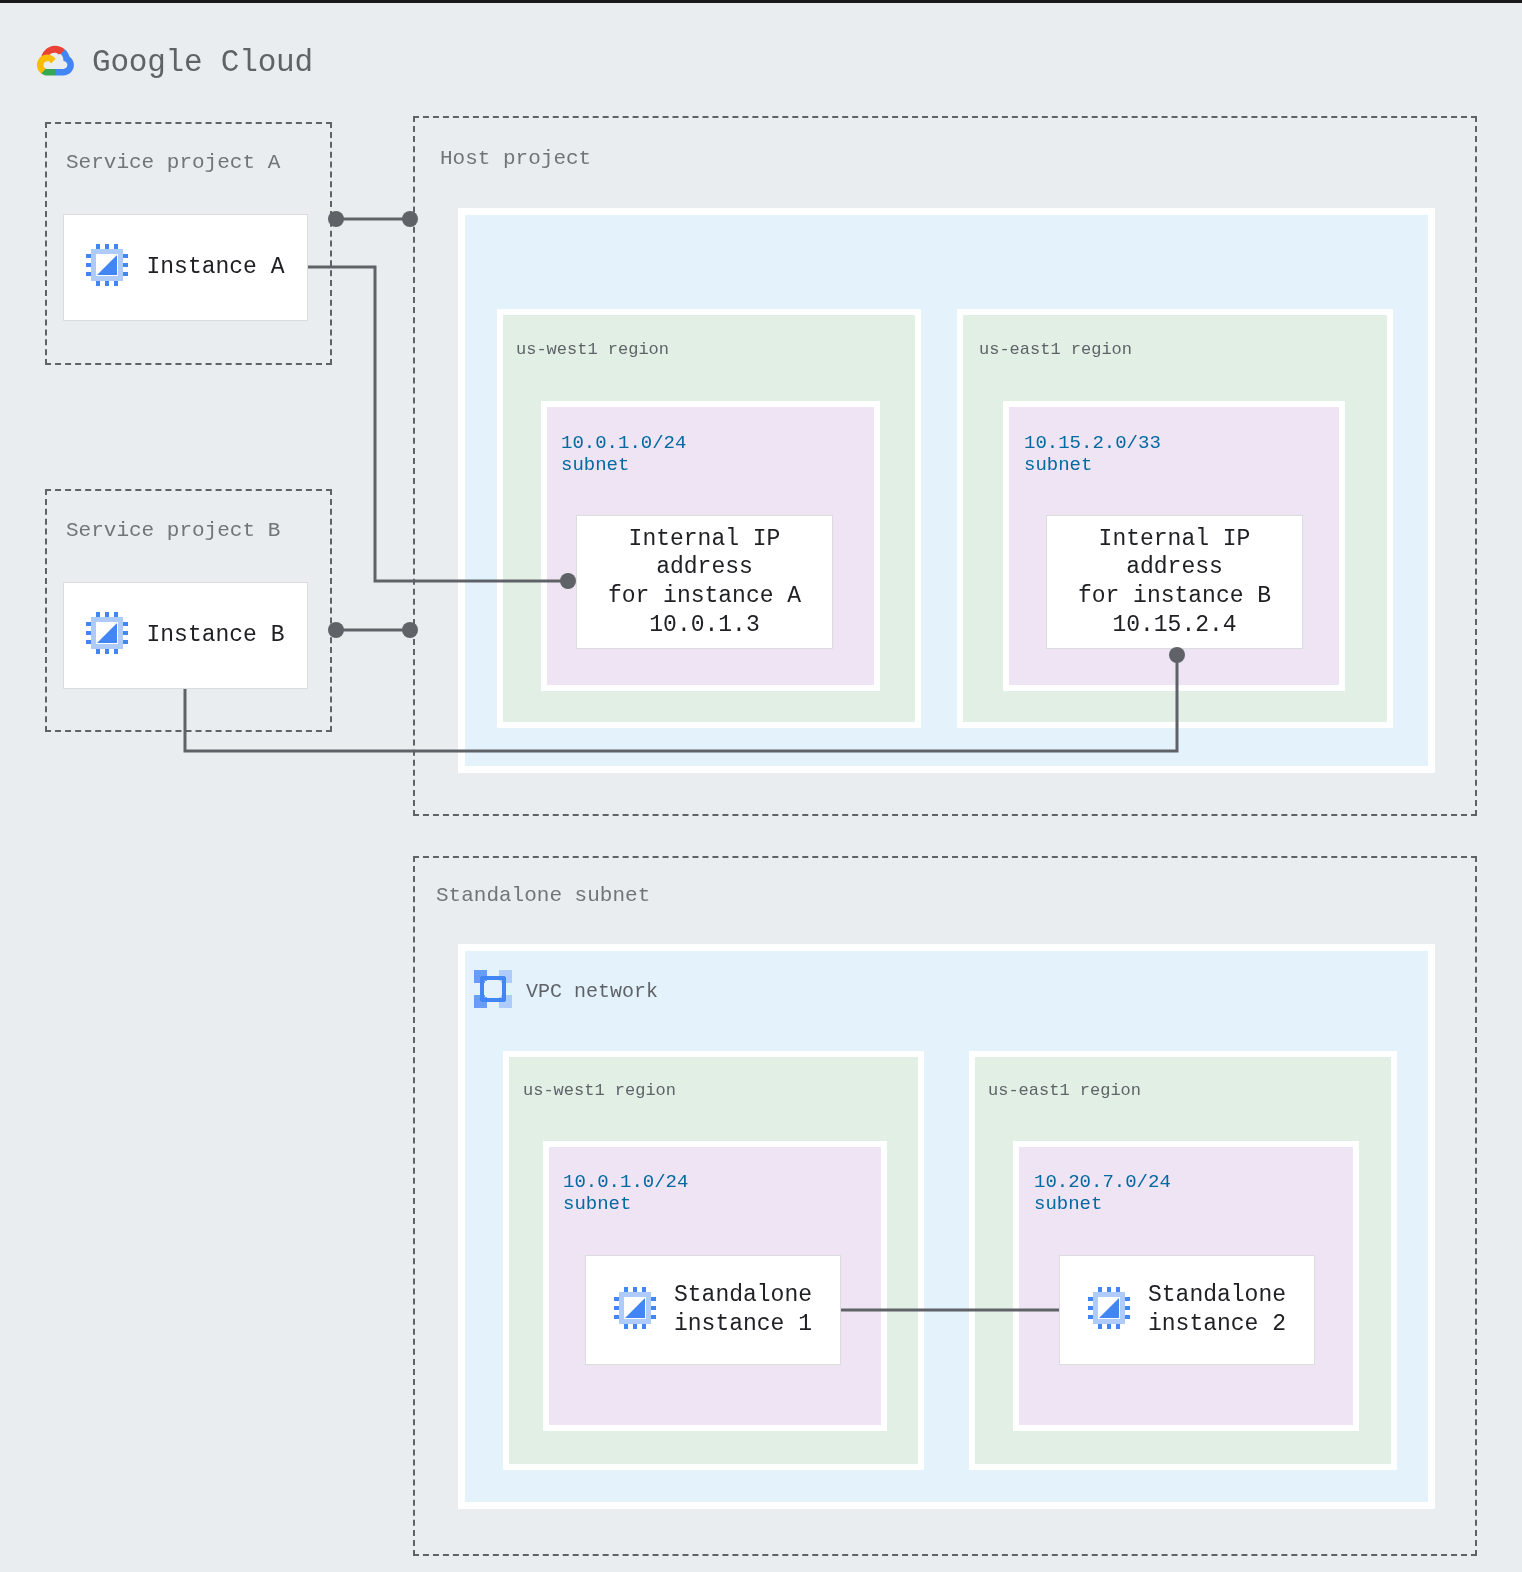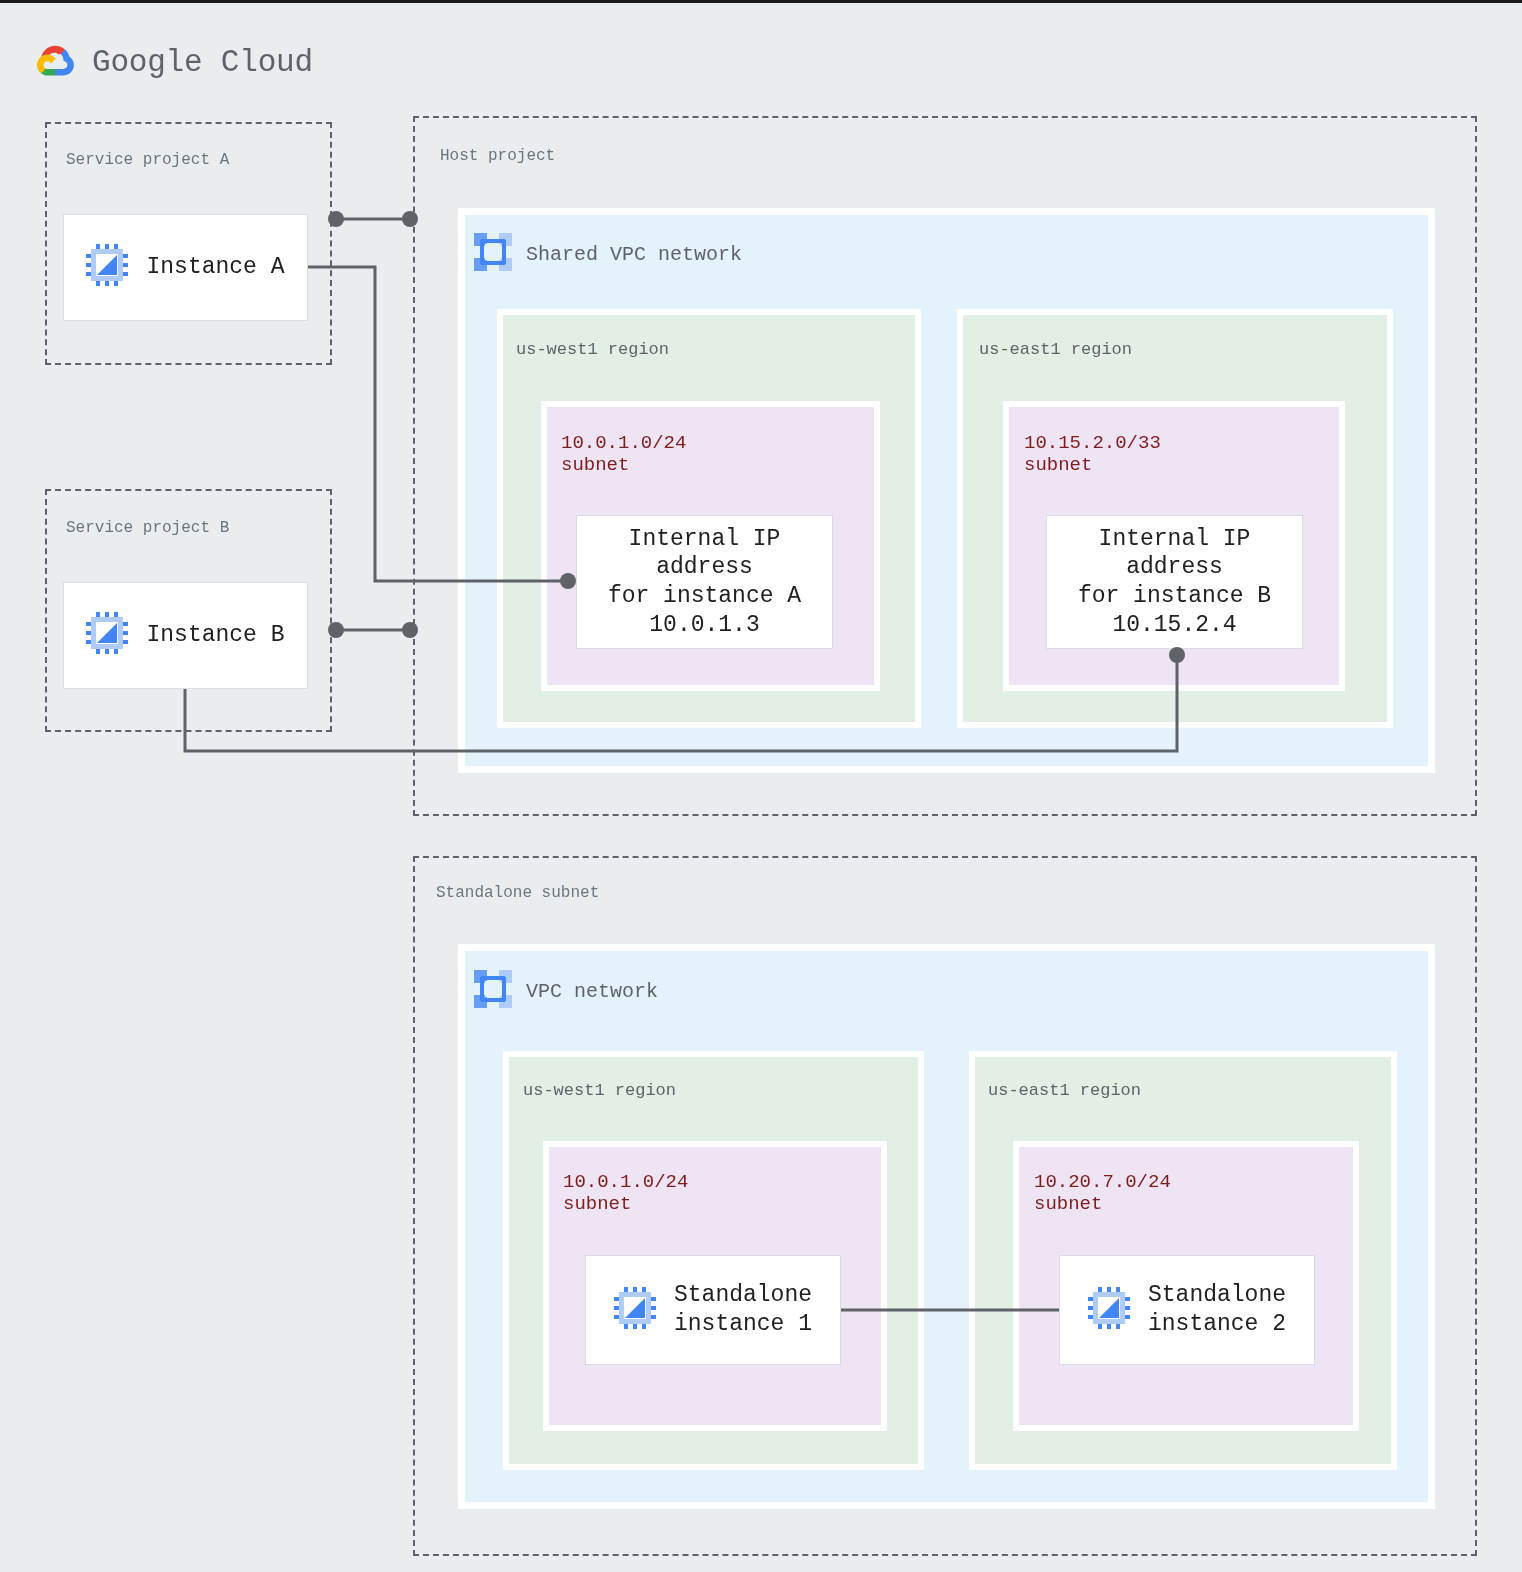--- a/index.html
+++ b/index.html
@@ -37,21 +37,21 @@
 
   
   .proj {
     position: absolute;
     border: 2px dashed #5f6368;
     box-sizing: border-box;
     background: transparent;
   }
   .proj-label {
     position: absolute;
-    font-size: 16px;
+    font-size: 21px;
     color: #70757a;
     white-space: nowrap;
   }
 
   
   .vpc {
     position: absolute;
     background: #e4f2fc;
     border: 7px solid #ffffff;
     box-sizing: border-box;
@@ -85,21 +85,21 @@
   
   .subnet {
     position: absolute;
     background: #eee4f3;
     border: 6px solid #ffffff;
     box-sizing: border-box;
   }
   .subnet-label {
     position: absolute;
     font-size: 19px;
-    color: #7f1d1d;
+    color: #0369a1;
     line-height: 1.17;
     white-space: pre-line;
   }
 
   
   .card {
     position: absolute;
     background: #ffffff;
     border: 1px solid #dadce0;
     box-sizing: border-box;
@@ -202,36 +202,20 @@
         <path d="M11 31 L31 11 L31 31 Z" fill="#4285f4"></path>
       </svg>
     </span>
     <span class="card-vm-label">Instance B</span>
   </div>
 
   <div class="proj" style="left:413px; top:113px; width:1064px; height:700px;"></div>
   <div class="proj-label" style="left:440px; top:144px;">Host project</div>
 
   <div class="vpc" style="left:458px; top:205px; width:977px; height:565px;"></div>
-  <div class="vpc-header" style="left:474px; top:230px;">
-    <span>
-      <svg width="38" height="38" viewBox="0 0 38 38">
-        <rect x="0" y="0" width="13" height="13" fill="#669df6"></rect>
-        <rect x="25" y="0" width="13" height="13" fill="#aecbfa"></rect>
-        <rect x="0" y="25" width="13" height="13" fill="#669df6"></rect>
-        <rect x="25" y="25" width="13" height="13" fill="#aecbfa"></rect>
-        <rect x="7" y="6" width="24" height="4" fill="#4285f4"></rect>
-        <rect x="7" y="28" width="24" height="4" fill="#4285f4"></rect>
-        <rect x="6" y="7" width="4" height="24" fill="#4285f4"></rect>
-        <rect x="28" y="7" width="4" height="24" fill="#4285f4"></rect>
-        <rect x="11" y="11" width="16" height="16" fill="#e4f2fc"></rect>
-      </svg>
-    </span>
-    <span class="vpc-title">Shared VPC network</span>
-  </div>
 
   <div class="region" style="left:497px; top:306px; width:424px; height:419px;"></div>
   <div class="region-label" style="left:516px; top:337px;">us-west1 region</div>
   <div class="subnet" style="left:541px; top:398px; width:339px; height:290px;"></div>
   <div class="subnet-label" style="left:561px; top:429px;">10.0.1.0/24
 subnet</div>
   <div class="card" style="left:576px; top:512px; width:257px; height:134px;">
     <span class="card-ip">Internal IP address
 for instance A
 10.0.1.3</span>

